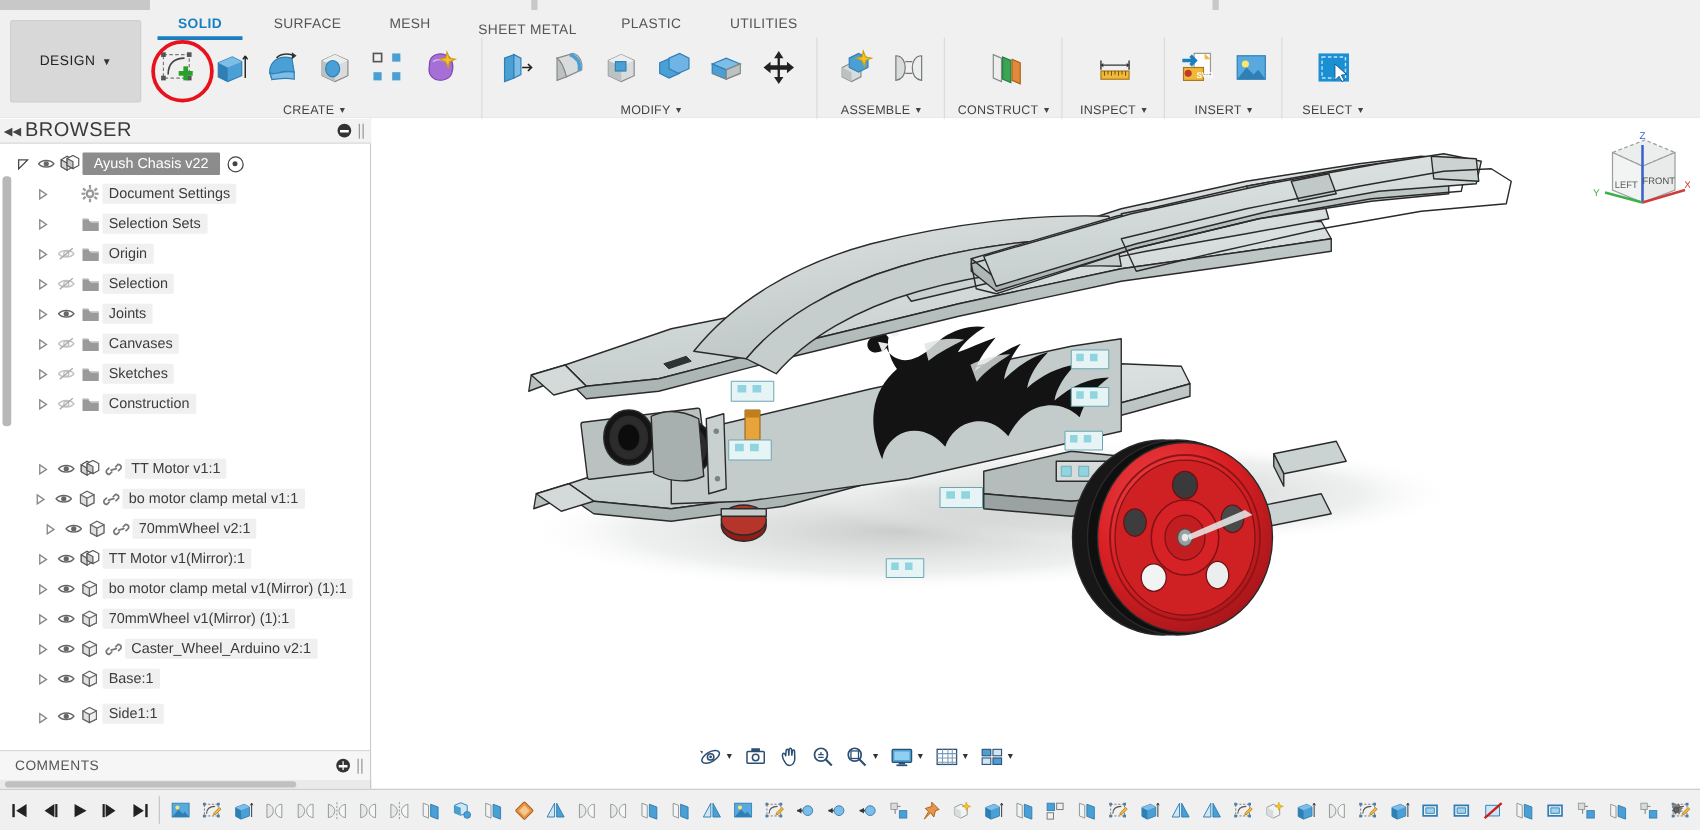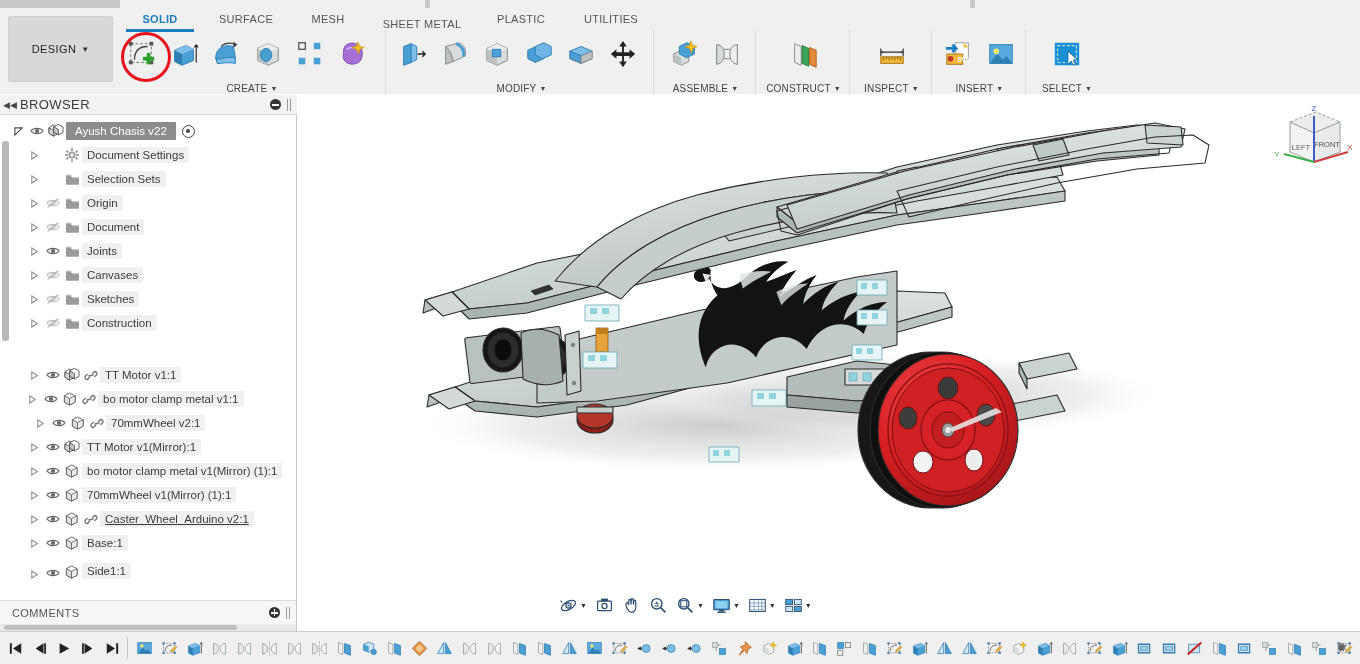--- a/index.html
+++ b/index.html
@@ -88,21 +88,21 @@
     background: #ffffff; border-right: 1px solid #c8c8c8;
   }
   #browser-header {
     position: absolute; left: 0; top: 0; width: 297px; height: 20px;
     background: #f2f2f2; border-bottom: 1px solid #dadada;
     display: flex; align-items: center;
   }
   #browser-header .collapse {
     width: 20px; text-align: center; font-size: 9px; color: #444; cursor: pointer;
   }
-  #browser-header .title { font-size: 13px; color: #3a3a3a; letter-spacing: .4px; }
+  #browser-header .title { font-size: 16px; color: #3a3a3a; letter-spacing: .4px; }
   #browser-header .right { position: absolute; right: 6px; display: flex; align-items: center; gap: 6px; }
   .circ-icon {
     width: 11px; height: 11px; border-radius: 50%; background: #333;
     position: relative; cursor: pointer;
   }
   .circ-icon.minus::after {
     content: ''; position: absolute; left: 2px; top: 5px; width: 7px; height: 1.5px; background: #fff;
   }
   .circ-icon.plus::after {
     content: ''; position: absolute; left: 2px; top: 5px; width: 7px; height: 1.5px; background: #fff;
@@ -555,21 +555,21 @@
       <line x1="2" y1="11" x2="14" y2="1" stroke="#aaa" stroke-width="1.3"></line>
             </svg>
           </div>
           <div class="typeico">
             <svg width="15" height="13" viewBox="0 0 16 14">
       <path d="M1 3 L6 3 L7.4 4.6 L15 4.6 L15 12.6 L1 12.6 Z" fill="#9a9a9a"></path>
       <path d="M1 2 L6 2 L7 3.2 L1 3.2 Z" fill="#b4b4b4"></path>
       <path d="M8 4.6 L15 4.6 L15 5.6 L8 5.6 Z" fill="#cfcfcf"></path>
             </svg>
           </div>
-          <div class="lbl">Document</div>
+          <div class="lbl">Selection</div>
         </div>
         <div class="trow" style="padding-left: 30px;">
           <div class="arrow">
             <svg width="9" height="9" viewBox="0 0 10 10">
               <path d="M2 1 L8 5 L2 9 Z" fill="none" stroke="#8a8a8a" stroke-width="1.2"></path>
             </svg>
           </div>
           <div class="eye">
             <svg width="14" height="12" viewBox="0 0 16 12">
     <path d="M1 6 C4 2 12 2 15 6 C12 10 4 10 1 6 Z" fill="none" stroke="#666" stroke-width="1.2"></path>
@@ -793,21 +793,21 @@
           </div>
           <div class="typeico">
             <svg width="14" height="14" viewBox="0 0 15 15">
     <path d="M1.5 4 L7 1 L13 4 L13 11 L7 14 L1.5 11 Z" fill="#fbfbfb" stroke="#666" stroke-width="1"></path>
     <path d="M1.5 4 L7 7 L7 14 L1.5 11 Z" fill="#e0e0e0" stroke="#666" stroke-width="1"></path>
     <path d="M7 7 L13 4 L13 11 L7 14 Z" fill="#f0f0f0" stroke="#666" stroke-width="1"></path>
             </svg>
           </div>
           <div class="lbl">70mmWheel v1(Mirror) (1):1</div>
         </div>
-        <div class="trow" style="padding-left: 30px; text-decoration: underline;">
+        <div class="trow" style="padding-left: 30px;">
           <div class="arrow">
             <svg width="9" height="9" viewBox="0 0 10 10">
               <path d="M2 1 L8 5 L2 9 Z" fill="none" stroke="#8a8a8a" stroke-width="1.2"></path>
             </svg>
           </div>
           <div class="eye">
             <svg width="14" height="12" viewBox="0 0 16 12">
     <path d="M1 6 C4 2 12 2 15 6 C12 10 4 10 1 6 Z" fill="none" stroke="#666" stroke-width="1.2"></path>
     <circle cx="8" cy="6" r="2.4" fill="#666"></circle>
             </svg>

